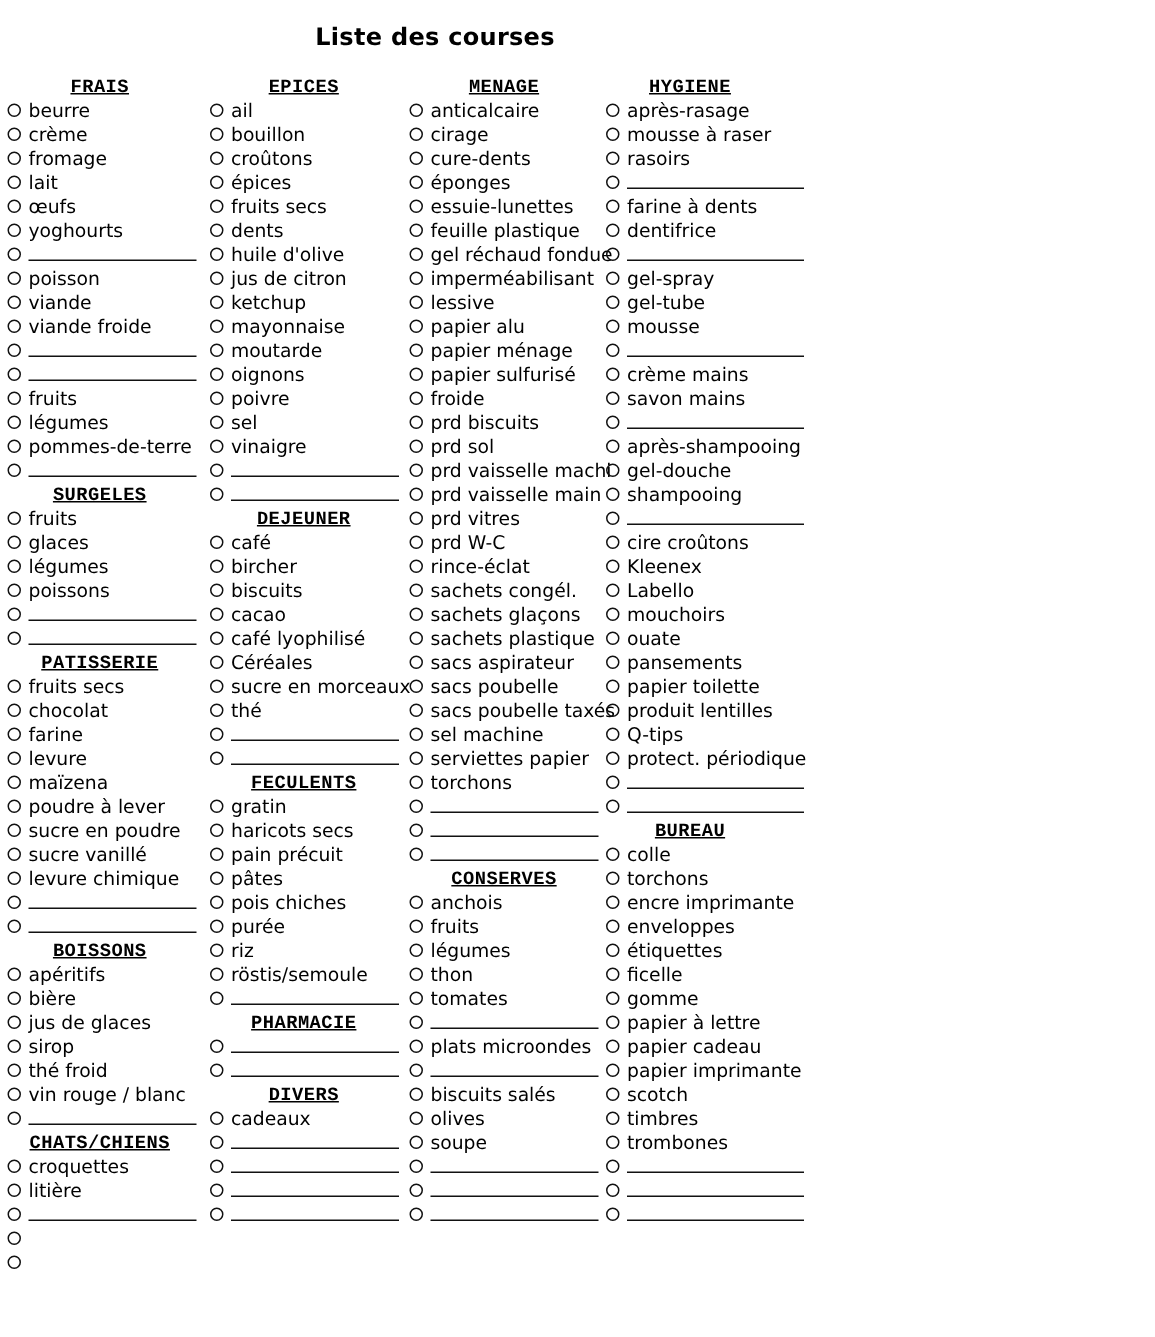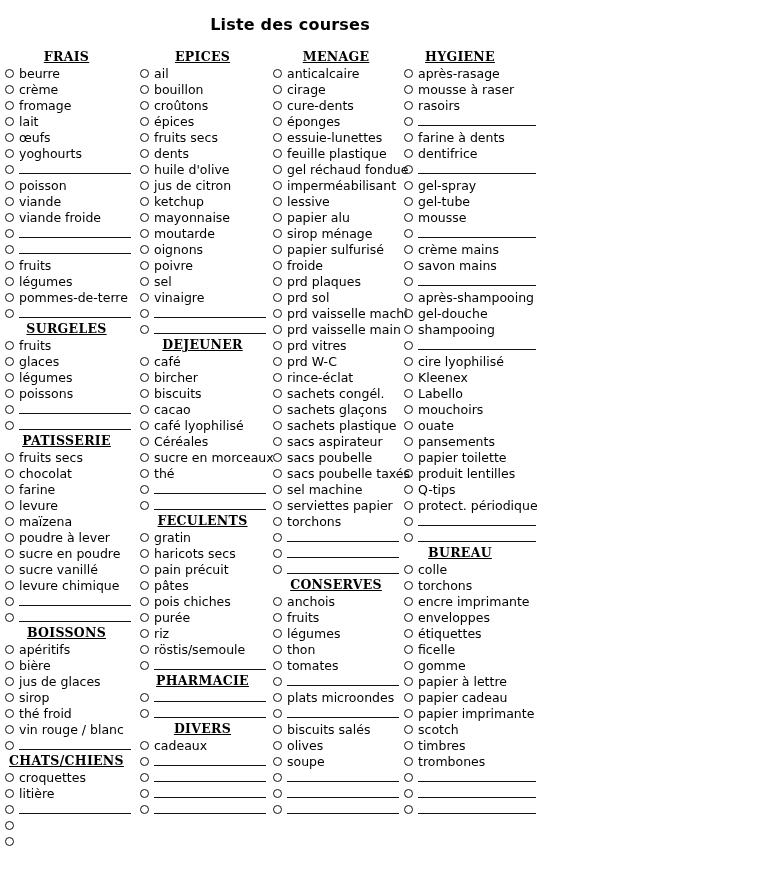--- a/index.html
+++ b/index.html
@@ -54,20 +54,21 @@
   
   .row.heading {
     text-align: center;
     font-weight: bold;
     font-size: 12.5px;
     font-family: "DejaVu Serif", serif;
   }
   .row.heading .head-text {
     text-decoration: underline;
     letter-spacing: 0.3px;
+    font-family: Liberation Mono, monospace;
   }
   .col-0 .row.heading { padding-right: 6px; }
   .col-1 .row.heading { padding-right: 2px; }
   .col-2 .row.heading { padding-right: 2px; }
   .col-3 .row.heading { padding-right: 22px; }
 
   
   .row.item {
     display: block;
     padding-left: 0;
@@ -211,24 +212,24 @@
       <div class="row item"><span class="bullet"></span><span class="label">anticalcaire</span></div>
       <div class="row item"><span class="bullet"></span><span class="label">cirage</span></div>
       <div class="row item"><span class="bullet"></span><span class="label">cure-dents</span></div>
       <div class="row item"><span class="bullet"></span><span class="label">éponges</span></div>
       <div class="row item"><span class="bullet"></span><span class="label">essuie-lunettes</span></div>
       <div class="row item"><span class="bullet"></span><span class="label">feuille plastique</span></div>
       <div class="row item"><span class="bullet"></span><span class="label">gel réchaud fondue</span></div>
       <div class="row item"><span class="bullet"></span><span class="label">imperméabilisant</span></div>
       <div class="row item"><span class="bullet"></span><span class="label">lessive</span></div>
       <div class="row item"><span class="bullet"></span><span class="label">papier alu</span></div>
-      <div class="row item"><span class="bullet"></span><span class="label">sirop ménage</span></div>
+      <div class="row item"><span class="bullet"></span><span class="label">papier ménage</span></div>
       <div class="row item"><span class="bullet"></span><span class="label">papier sulfurisé</span></div>
       <div class="row item"><span class="bullet"></span><span class="label">froide</span></div>
-      <div class="row item"><span class="bullet"></span><span class="label">prd plaques</span></div>
+      <div class="row item"><span class="bullet"></span><span class="label">prd biscuits</span></div>
       <div class="row item"><span class="bullet"></span><span class="label">prd sol</span></div>
       <div class="row item"><span class="bullet"></span><span class="label">prd vaisselle machi</span></div>
       <div class="row item"><span class="bullet"></span><span class="label">prd vaisselle main</span></div>
       <div class="row item"><span class="bullet"></span><span class="label">prd vitres</span></div>
       <div class="row item"><span class="bullet"></span><span class="label">prd W-C</span></div>
       <div class="row item"><span class="bullet"></span><span class="label">rince-éclat</span></div>
       <div class="row item"><span class="bullet"></span><span class="label">sachets congél.</span></div>
       <div class="row item"><span class="bullet"></span><span class="label">sachets glaçons</span></div>
       <div class="row item"><span class="bullet"></span><span class="label">sachets plastique</span></div>
       <div class="row item"><span class="bullet"></span><span class="label">sacs aspirateur</span></div>
@@ -269,21 +270,21 @@
       <div class="row item"><span class="bullet"></span><span class="label">gel-tube</span></div>
       <div class="row item"><span class="bullet"></span><span class="label">mousse</span></div>
       <div class="row item"><span class="bullet"></span><span class="blank-line"></span></div>
       <div class="row item"><span class="bullet"></span><span class="label">crème mains</span></div>
       <div class="row item"><span class="bullet"></span><span class="label">savon mains</span></div>
       <div class="row item"><span class="bullet"></span><span class="blank-line"></span></div>
       <div class="row item"><span class="bullet"></span><span class="label">après-shampooing</span></div>
       <div class="row item"><span class="bullet"></span><span class="label">gel-douche</span></div>
       <div class="row item"><span class="bullet"></span><span class="label">shampooing</span></div>
       <div class="row item"><span class="bullet"></span><span class="blank-line"></span></div>
-      <div class="row item"><span class="bullet"></span><span class="label">cire lyophilisé</span></div>
+      <div class="row item"><span class="bullet"></span><span class="label">cire croûtons</span></div>
       <div class="row item"><span class="bullet"></span><span class="label">Kleenex</span></div>
       <div class="row item"><span class="bullet"></span><span class="label">Labello</span></div>
       <div class="row item"><span class="bullet"></span><span class="label">mouchoirs</span></div>
       <div class="row item"><span class="bullet"></span><span class="label">ouate</span></div>
       <div class="row item"><span class="bullet"></span><span class="label">pansements</span></div>
       <div class="row item"><span class="bullet"></span><span class="label">papier toilette</span></div>
       <div class="row item"><span class="bullet"></span><span class="label">produit lentilles</span></div>
       <div class="row item"><span class="bullet"></span><span class="label">Q-tips</span></div>
       <div class="row item"><span class="bullet"></span><span class="label">protect. périodique</span></div>
       <div class="row item"><span class="bullet"></span><span class="blank-line"></span></div>

